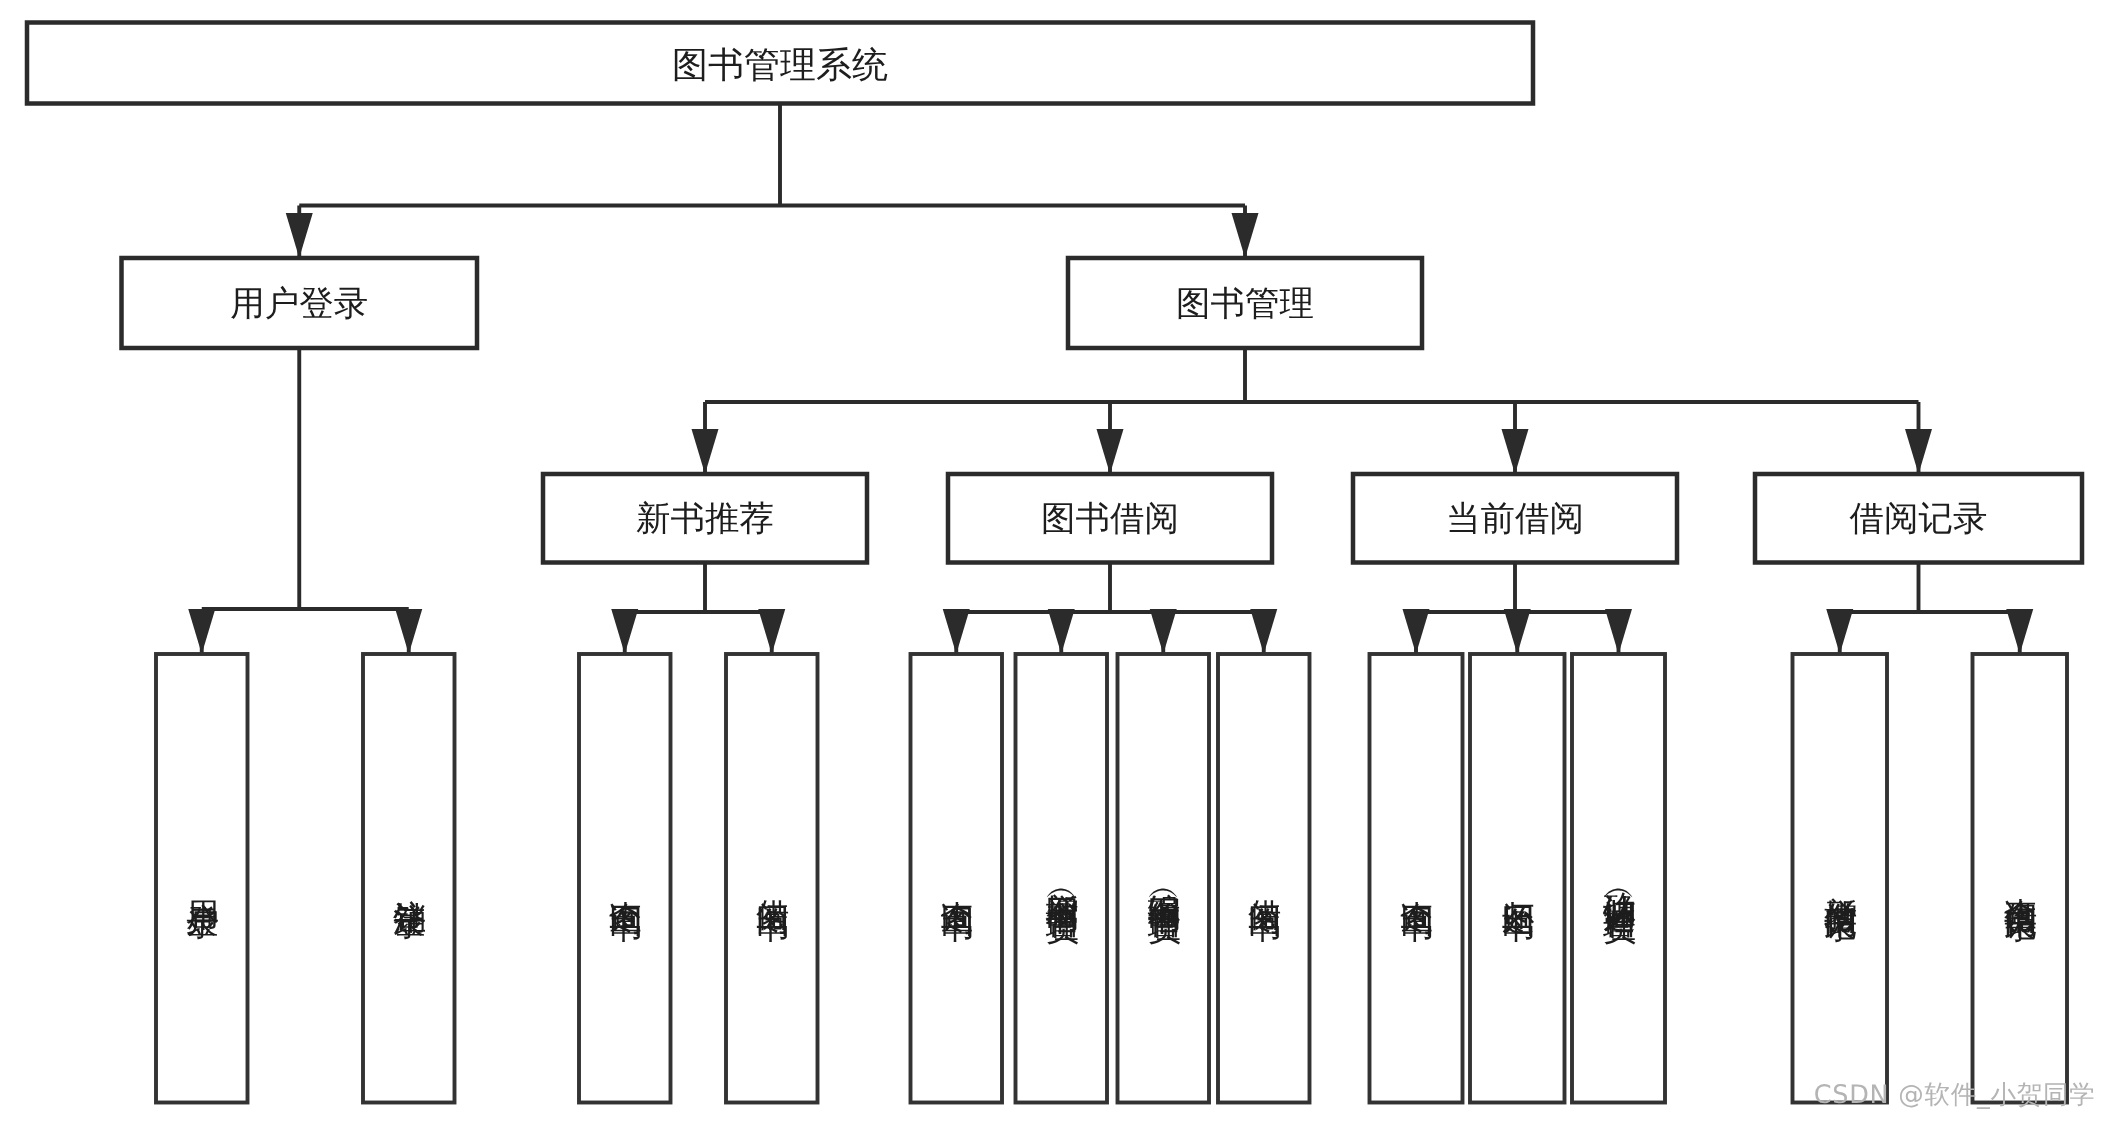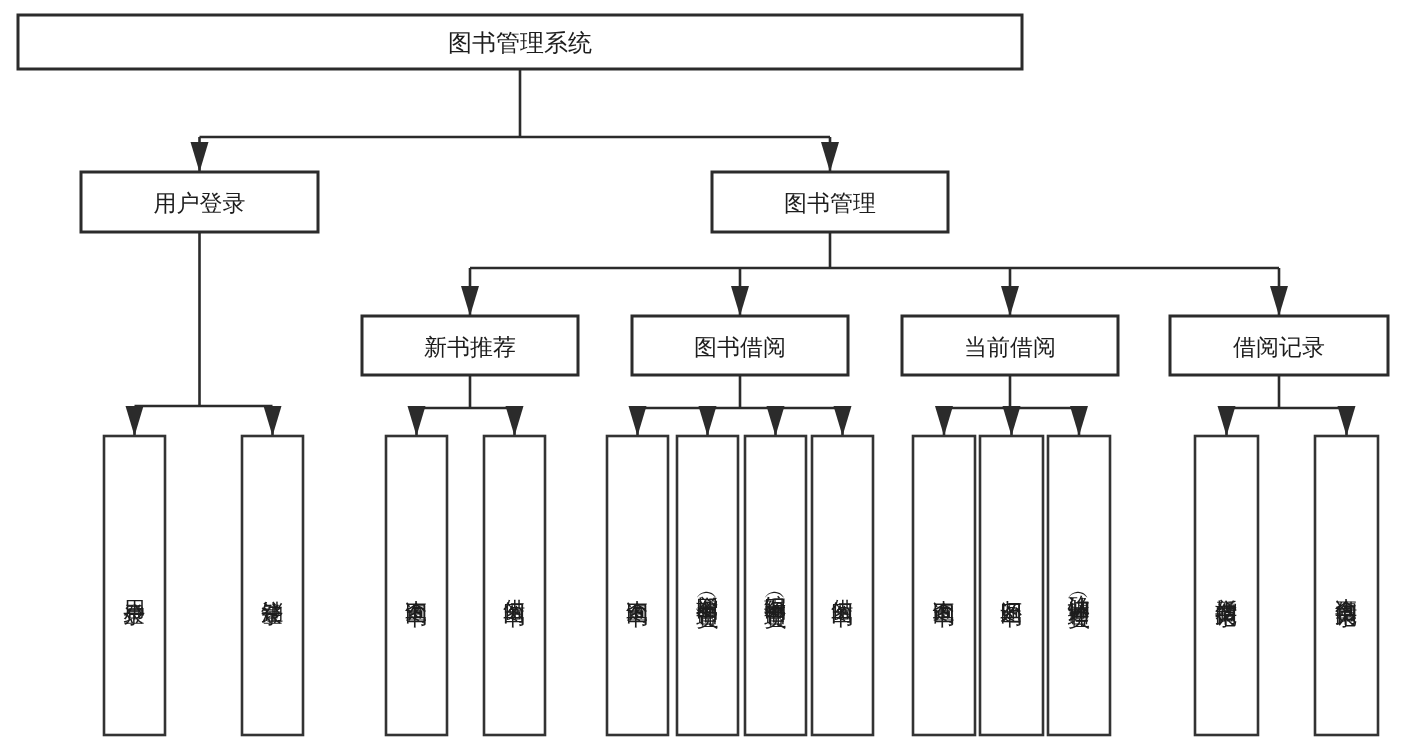--- a/index.html
+++ b/index.html
@@ -261,14 +261,15 @@
         <span class="leaf-label">确认归还（管理员）</span>
       </div>
       <div class="leaf-label-wrap" style="left: 1195px; top: 436px; width: 63px; height: 299px;">
         <span class="leaf-label">新增借阅记录</span>
       </div>
       <div class="leaf-label-wrap" style="left: 1315px; top: 436px; width: 63px; height: 299px;">
         <span class="leaf-label">查询借阅记录</span>
       </div>
     </div>
 
+  <div class="watermark">CSDN @软件_小贺同学</div>
 
 </div>
 
 </body></html>

